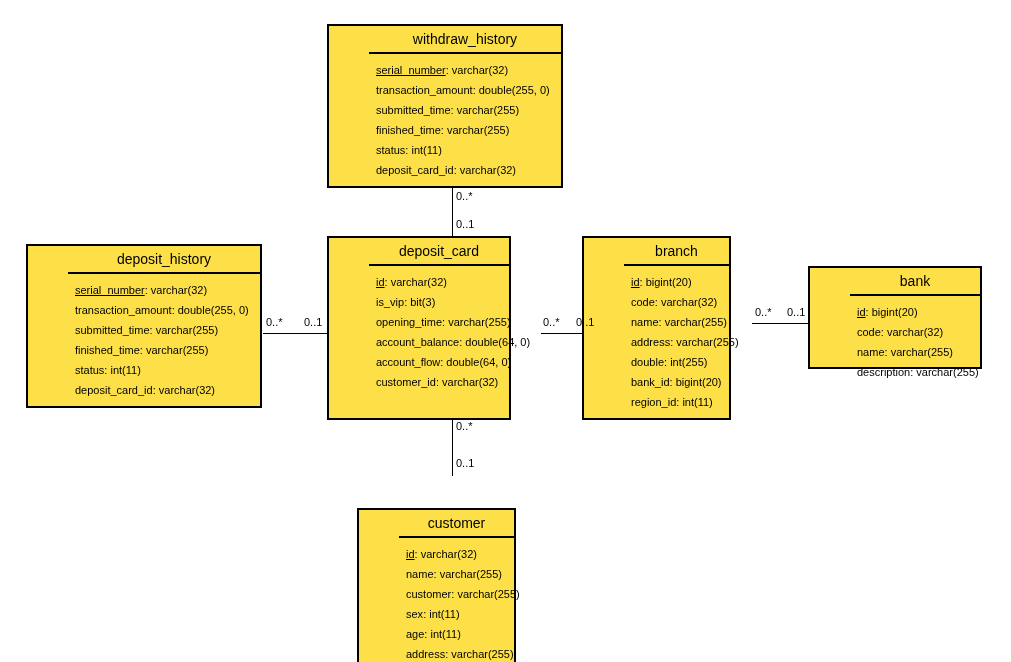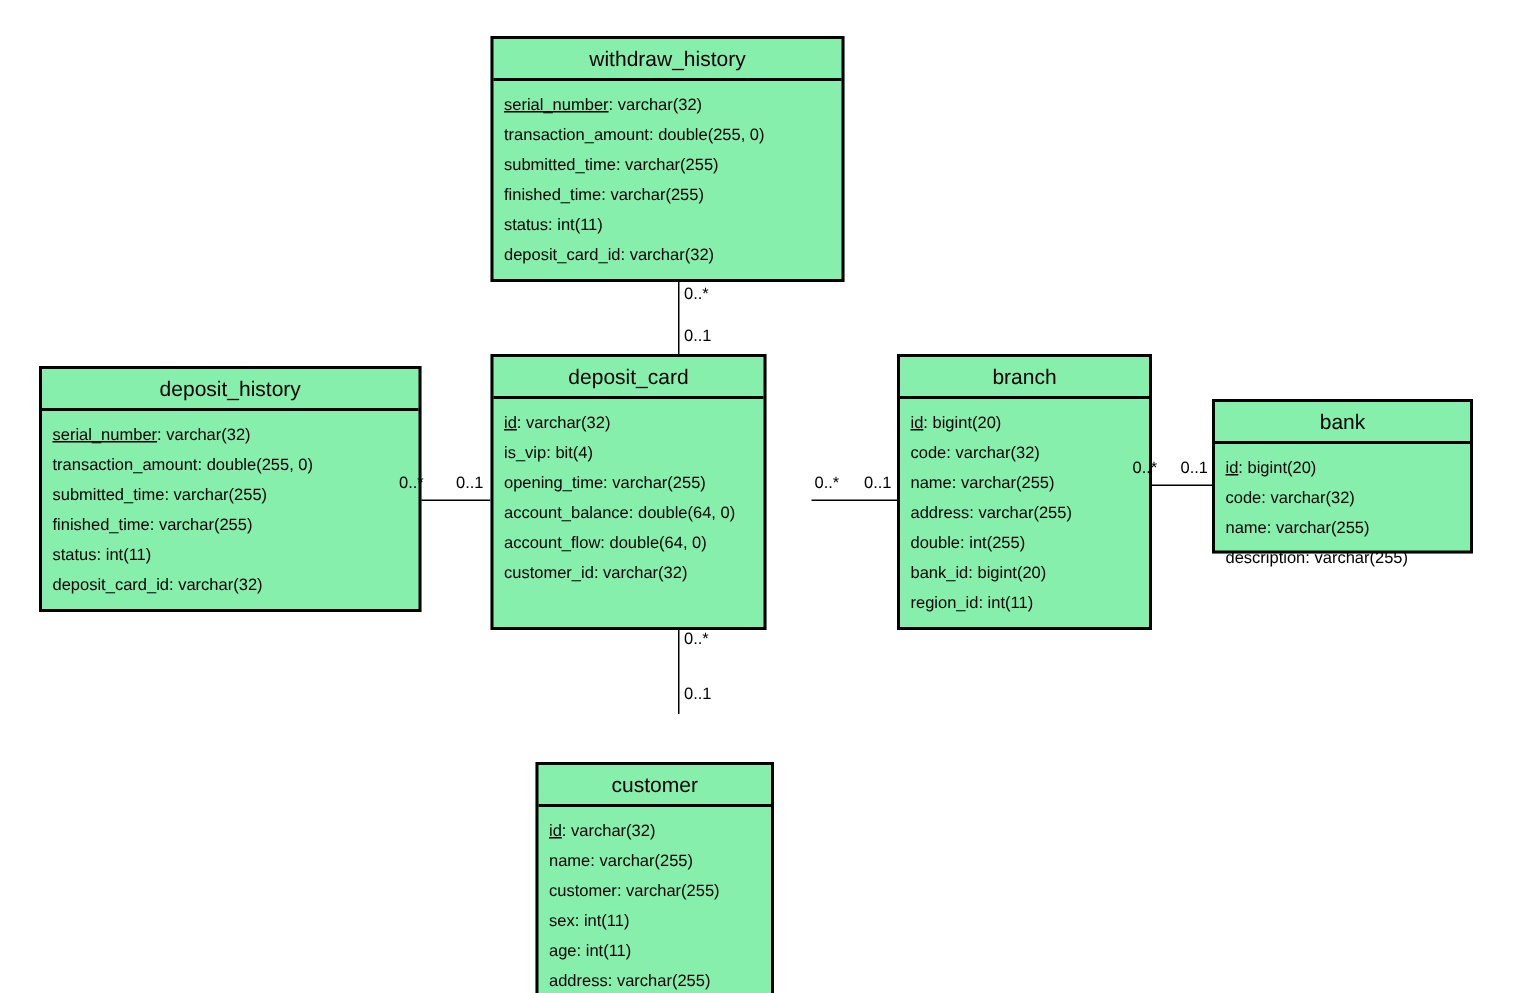--- a/index.html
+++ b/index.html
@@ -13,23 +13,24 @@
     height: 662px;
     background: #ffffff;
     font-family: "Liberation Sans", sans-serif;
     overflow: hidden;
   }
 
   
   .entity {
     position: absolute;
     box-sizing: border-box;
-    background: #86efac;
+    background: #fde047;
     border: 2px solid #000000;
     z-index: 5;
+    padding-left: 40px;
   }
   .entity-title {
     box-sizing: border-box;
     height: 28px;
     line-height: 26px;
     text-align: center;
     font-size: 14px;
     color: #000000;
     border-bottom: 2px solid #000000;
     white-space: nowrap;
@@ -91,43 +92,43 @@
       <div class="entity-title">withdraw_history</div>
       <div class="entity-body">
         <div class="attr"><span class="pk">serial_number</span><span>: </span><span>varchar(32)</span></div>
         <div class="attr"><span>transaction_amount</span><span>: </span><span>double(255, 0)</span></div>
         <div class="attr"><span>submitted_time</span><span>: </span><span>varchar(255)</span></div>
         <div class="attr"><span>finished_time</span><span>: </span><span>varchar(255)</span></div>
         <div class="attr"><span>status</span><span>: </span><span>int(11)</span></div>
         <div class="attr"><span>deposit_card_id</span><span>: </span><span>varchar(32)</span></div>
       </div>
     </div>
-    <div class="entity" style="left: 26px; top: 244px; width: 255px; height: 164px;">
+    <div class="entity" style="left: 26px; top: 244px; width: 236px; height: 164px;">
       <div class="entity-title">deposit_history</div>
       <div class="entity-body">
         <div class="attr"><span class="pk">serial_number</span><span>: </span><span>varchar(32)</span></div>
         <div class="attr"><span>transaction_amount</span><span>: </span><span>double(255, 0)</span></div>
         <div class="attr"><span>submitted_time</span><span>: </span><span>varchar(255)</span></div>
         <div class="attr"><span>finished_time</span><span>: </span><span>varchar(255)</span></div>
         <div class="attr"><span>status</span><span>: </span><span>int(11)</span></div>
         <div class="attr"><span>deposit_card_id</span><span>: </span><span>varchar(32)</span></div>
       </div>
     </div>
     <div class="entity" style="left: 327px; top: 236px; width: 184px; height: 184px;">
       <div class="entity-title">deposit_card</div>
       <div class="entity-body">
         <div class="attr"><span class="pk">id</span><span>: </span><span>varchar(32)</span></div>
-        <div class="attr"><span>is_vip</span><span>: </span><span>bit(4)</span></div>
+        <div class="attr"><span>is_vip</span><span>: </span><span>bit(3)</span></div>
         <div class="attr"><span>opening_time</span><span>: </span><span>varchar(255)</span></div>
         <div class="attr"><span>account_balance</span><span>: </span><span>double(64, 0)</span></div>
         <div class="attr"><span>account_flow</span><span>: </span><span>double(64, 0)</span></div>
         <div class="attr"><span>customer_id</span><span>: </span><span>varchar(32)</span></div>
       </div>
     </div>
-    <div class="entity" style="left: 598px; top: 236px; width: 170px; height: 184px;">
+    <div class="entity" style="left: 582px; top: 236px; width: 149px; height: 184px;">
       <div class="entity-title">branch</div>
       <div class="entity-body">
         <div class="attr"><span class="pk">id</span><span>: </span><span>bigint(20)</span></div>
         <div class="attr"><span>code</span><span>: </span><span>varchar(32)</span></div>
         <div class="attr"><span>name</span><span>: </span><span>varchar(255)</span></div>
         <div class="attr"><span>address</span><span>: </span><span>varchar(255)</span></div>
         <div class="attr"><span>double</span><span>: </span><span>int(255)</span></div>
         <div class="attr"><span>bank_id</span><span>: </span><span>bigint(20)</span></div>
         <div class="attr"><span>region_id</span><span>: </span><span>int(11)</span></div>
       </div>

